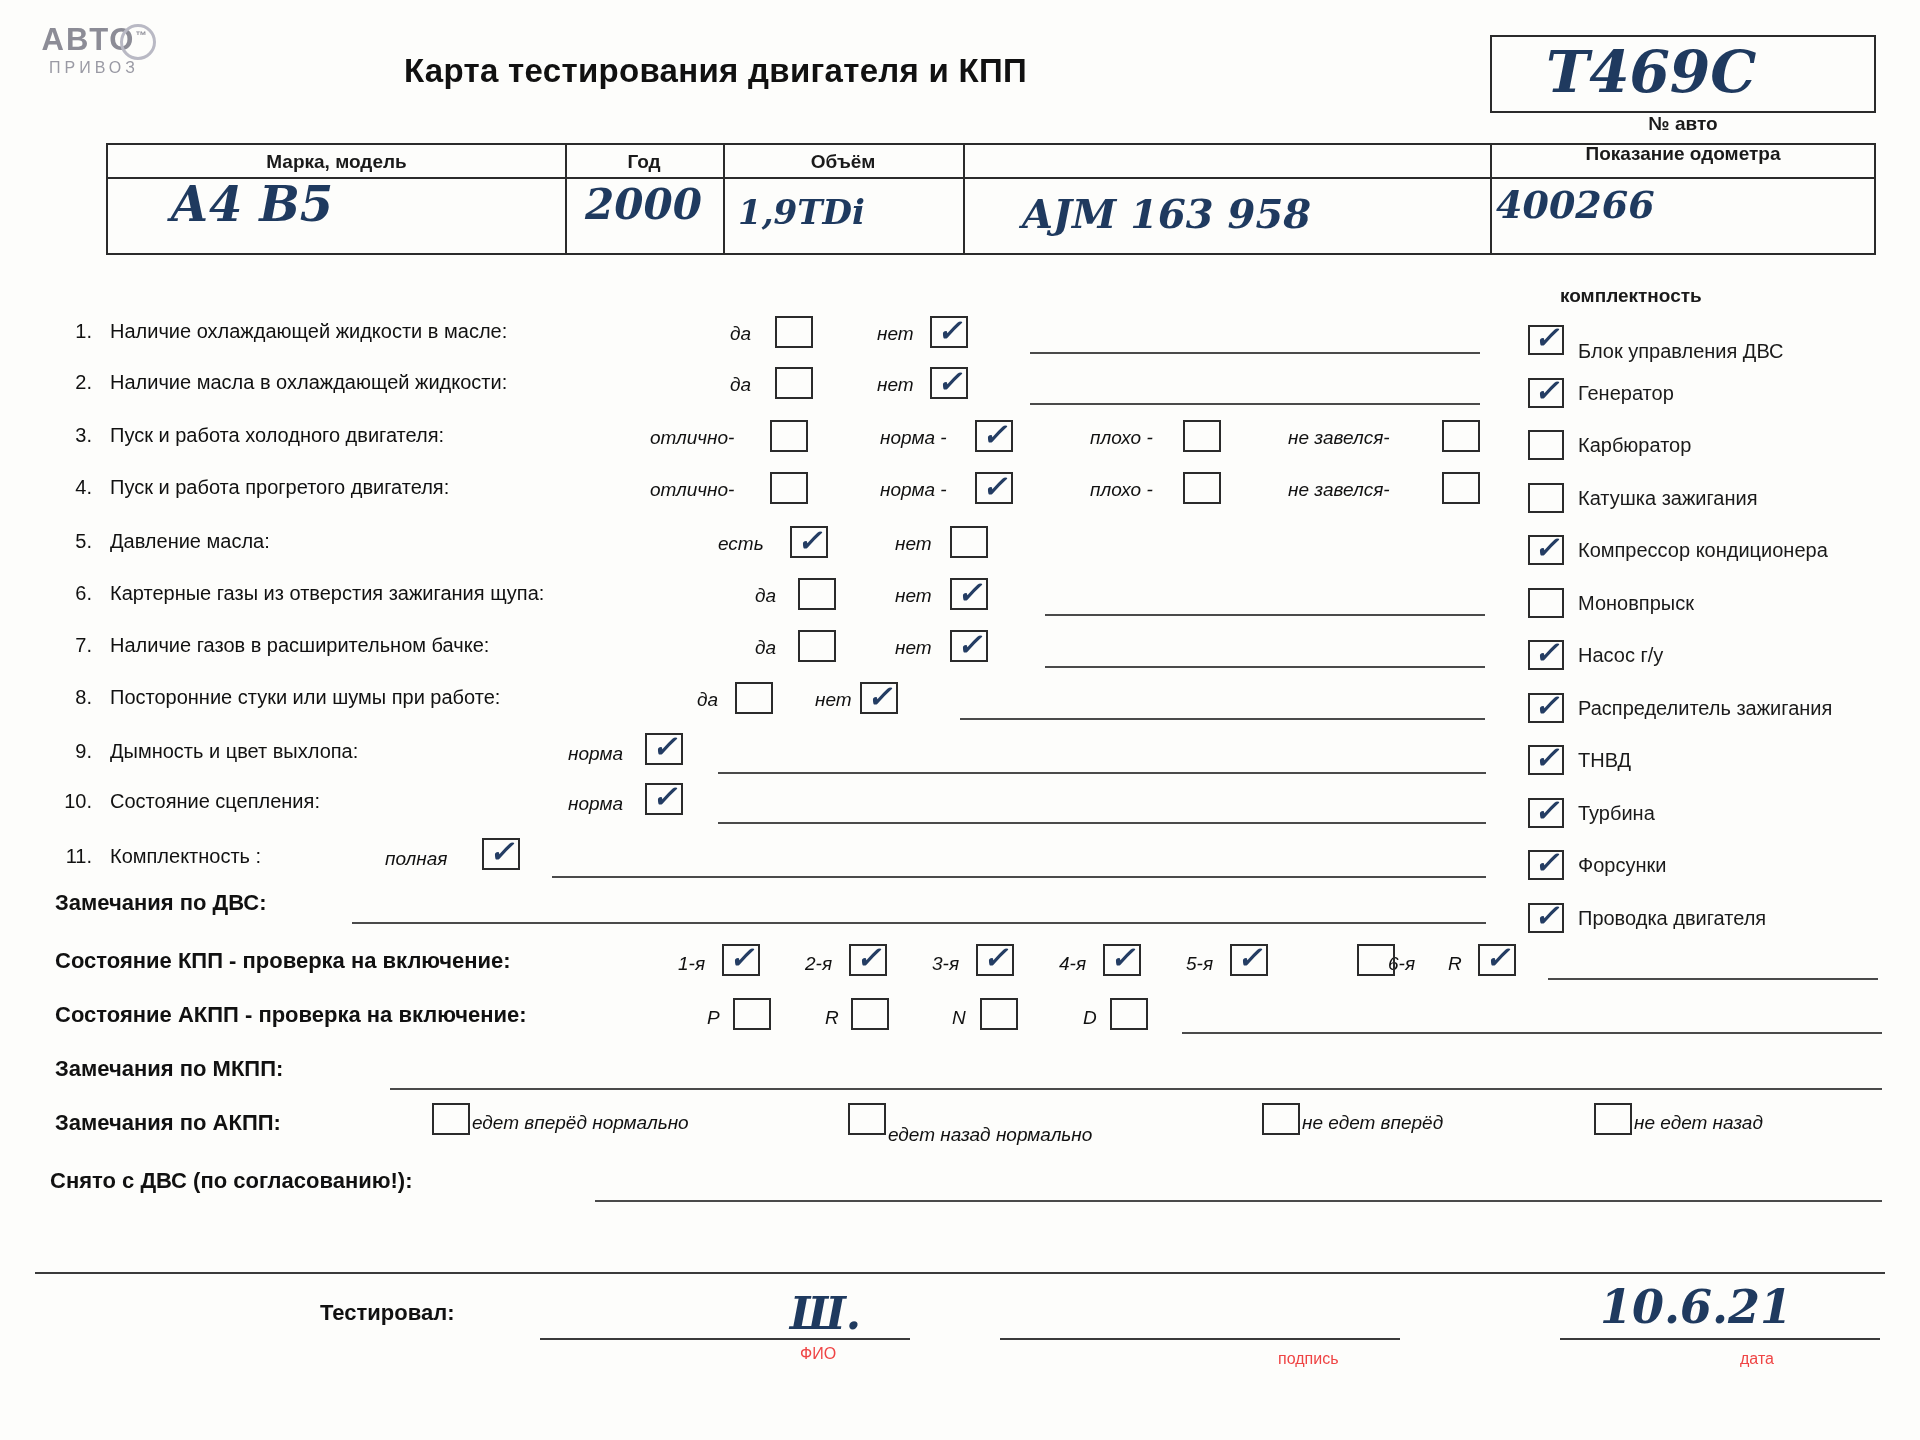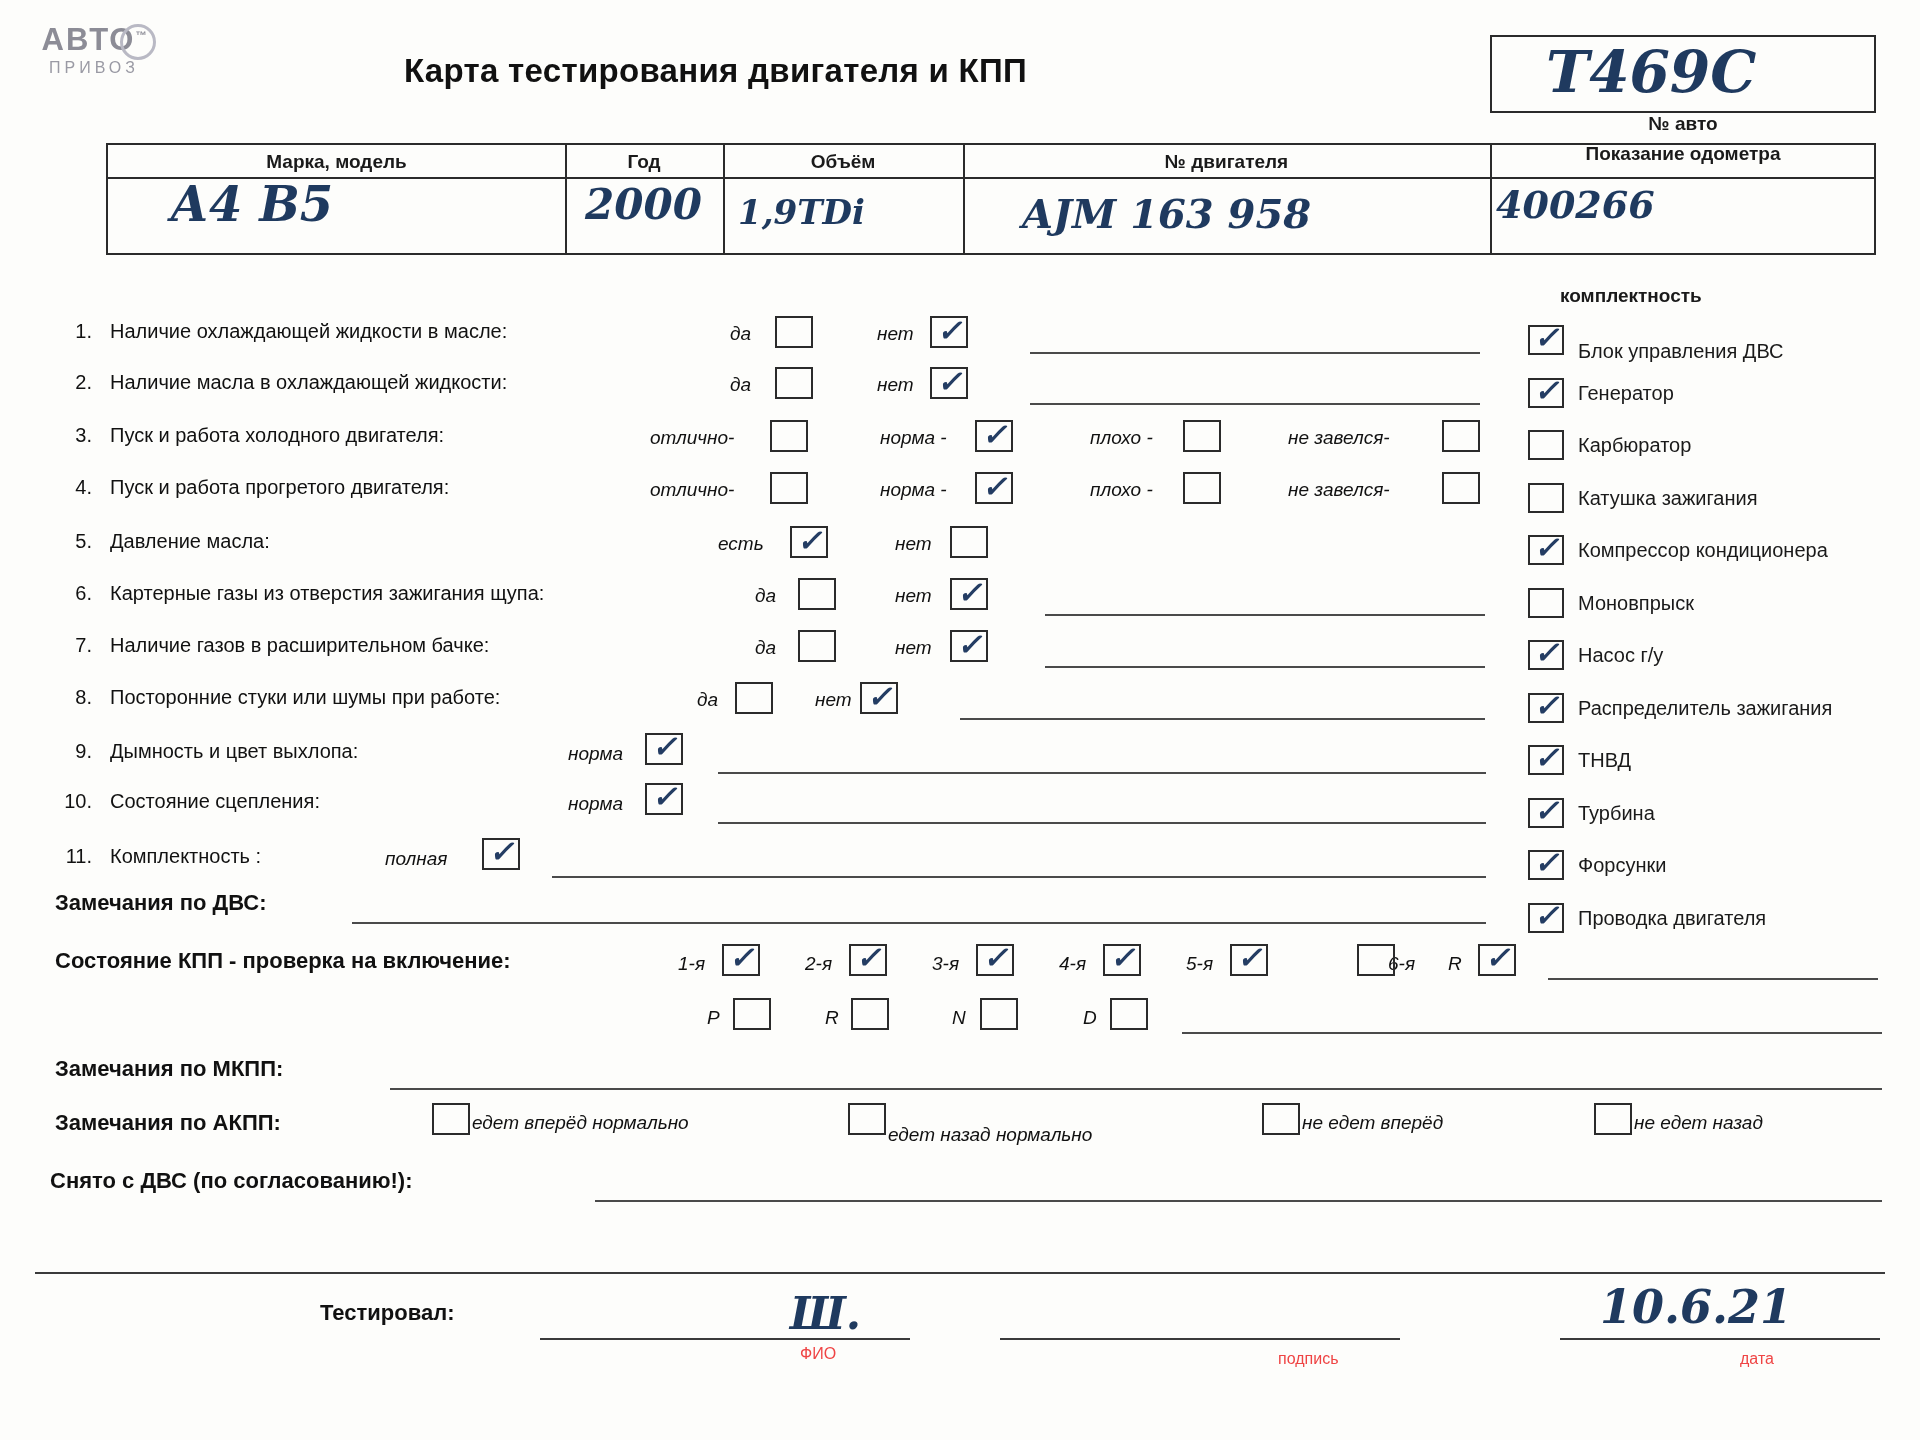--- a/index.html
+++ b/index.html
@@ -231,21 +231,20 @@
   <div class="tbl">
     <div class="hline" style="top:32px;"></div>
     <div class="vline" style="left:457px;"></div>
     <div class="vline" style="left:615px;"></div>
     <div class="vline" style="left:855px;"></div>
     <div class="vline" style="left:1382px;"></div>
 
     <div class="th" style="left:0; width:457px;">Марка, модель</div>
     <div class="th" style="left:457px; width:158px;">Год</div>
     <div class="th" style="left:615px; width:240px;">Объём</div>
-    <div class="th" style="left:855px; width:527px;">№ двигателя</div>
   </div>
   <div class="hw" style="left:170px; top:176px; font-size:48px;">А4 В5</div>
   <div class="hw" style="left:585px; top:180px; font-size:42px;">2000</div>
   <div class="hw" style="left:738px; top:192px; font-size:34px;">1,9TDi</div>
   <div class="hw" style="left:1022px; top:190px; font-size:40px;">AJM 163 958</div>
   <div class="hw" style="left:1496px; top:182px; font-size:38px;">400266</div>
 
   <div class="num" style="left:60px; top:320px; width:32px;">1.</div>
   <div class="lbl" style="left:110px; top:320px;">Наличие охлаждающей жидкости в масле:</div>
   <div class="ital" style="left:730px; top:323px;">да</div>
@@ -380,20 +379,21 @@
     <span class="tick" style="left:5px; top:-3px;">✓</span>
   </div>
   <div class="ital" style="left:1388px; top:953px;">6-я</div>
   <div class="box" style="left:1357px; top:944px;"></div>
   <div class="ital" style="left:1448px; top:953px;">R</div>
   <div class="box" style="left:1478px; top:944px;">
     <span class="tick" style="left:5px; top:-3px;">✓</span>
   </div>
   <div class="line" style="left:1548px; top:978px; width:330px;"></div>
 
+  <div class="bold-lbl" style="left:55px; top:1002px;">Состояние АКПП - проверка на включение:</div>
   <div class="ital" style="left:707px; top:1007px;">P</div>
   <div class="box" style="left:733px; top:998px;"></div>
   <div class="ital" style="left:825px; top:1007px;">R</div>
   <div class="box" style="left:851px; top:998px;"></div>
   <div class="ital" style="left:952px; top:1007px;">N</div>
   <div class="box" style="left:980px; top:998px;"></div>
   <div class="ital" style="left:1083px; top:1007px;">D</div>
   <div class="box" style="left:1110px; top:998px;"></div>
   <div class="line" style="left:1182px; top:1032px; width:700px;"></div>
 

